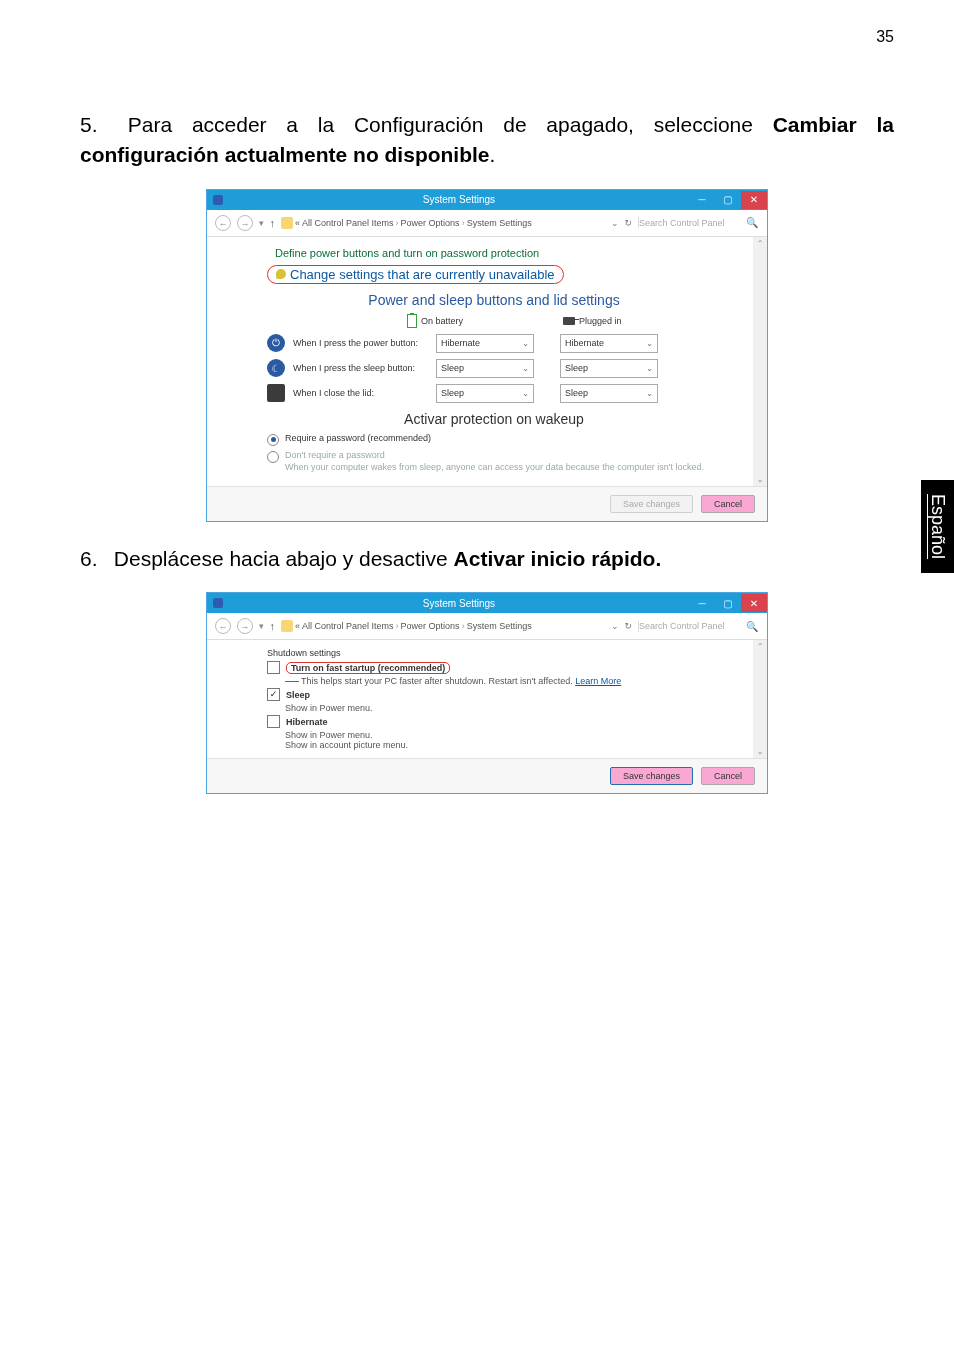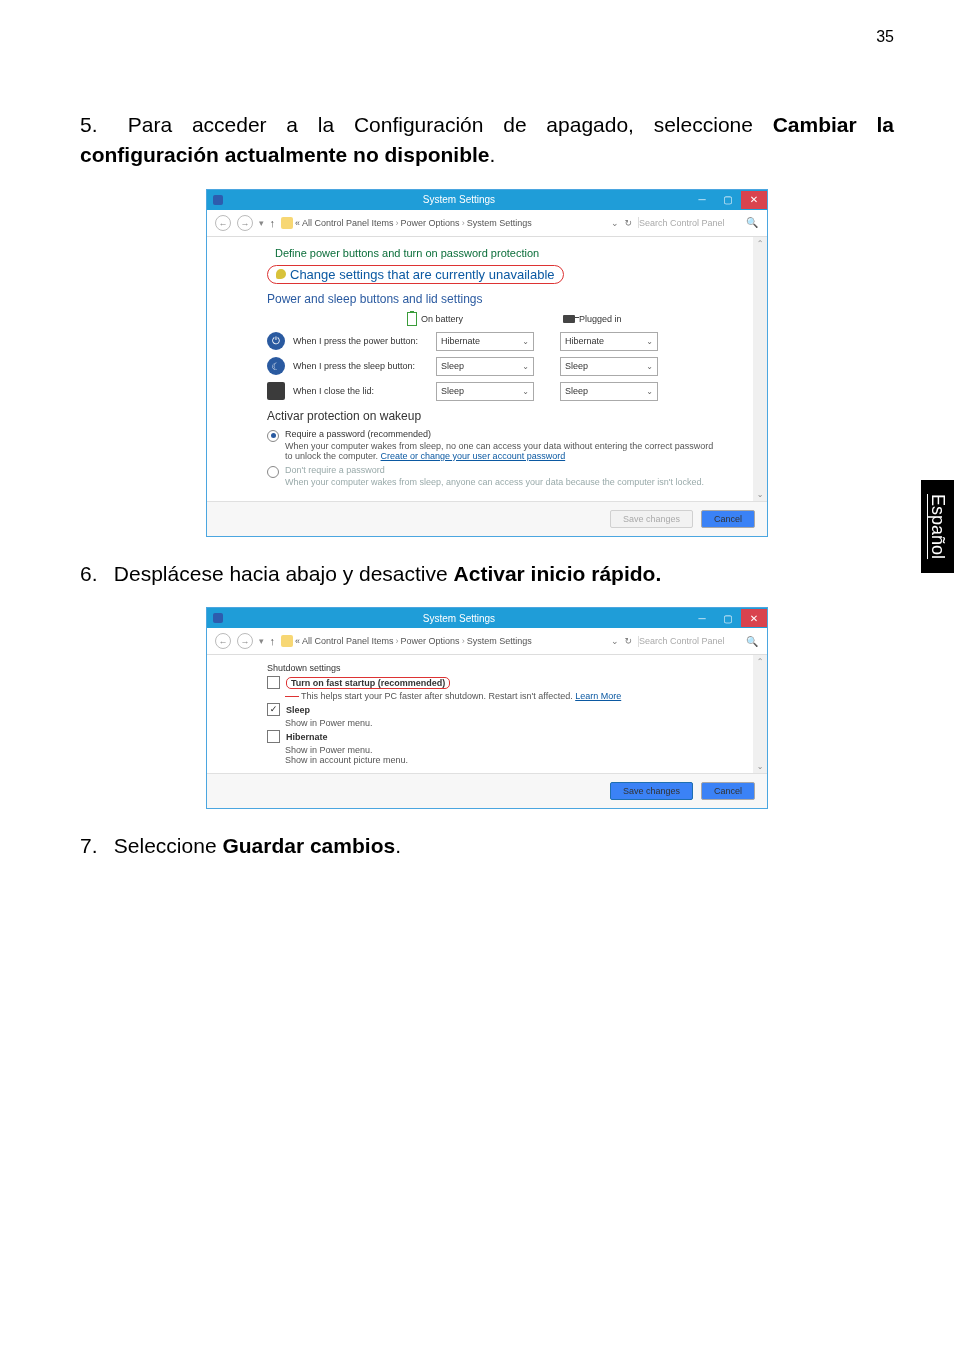--- a/index.html
+++ b/index.html
@@ -142,21 +142,21 @@
     border:1px solid #d33;
     border-radius: 10px;
     padding: 1px 8px;
     font-size:13px;
   }
   .shield{
     width:10px;height:10px;background:#d8c23a;border-radius:50% 50% 50% 2px;
     display:inline-block;
   }
   .fieldset-title{
-    color:#2a5aa0;font-size:12px;margin:8px 0 6px 0;
+    color:#2a5aa0;font-size:14px;margin:8px 0 6px 0;text-align:center;
   }
   .col-head{
     display:flex;gap:100px;margin-left:140px;margin-bottom:6px;
   }
   .col-head div{display:flex;align-items:center;gap:4px;font-size:9px;}
   .batt{width:8px;height:12px;border:1px solid #3a9c3a;position:relative;}
   .batt::after{content:"";position:absolute;top:-2px;left:2px;width:4px;height:2px;background:#3a9c3a;}
   .plug{width:12px;height:8px;background:#444;border-radius:1px;position:relative;}
   .plug::after{content:"";position:absolute;right:-4px;top:2px;width:4px;height:1px;background:#444;}
 
@@ -178,21 +178,21 @@
   .radio-body.disabled .title{color:#9aa;}
   .radio-body .desc{color:#555;margin-top:2px;}
   .radio-body.disabled .desc{color:#9aa;}
   .desc a{color:#0b59a2;text-decoration:underline;}
 
   .footer{
     display:flex;justify-content:flex-end;gap:8px;
     padding:8px 12px;border-top:1px solid #e0e0e0;background:#f7f7f7;
   }
   .btn{
-    border:1px solid #a8a8a8;background:#3b82f6;padding:3px 12px;font-size:9px;border-radius:2px;
+    border:1px solid #a8a8a8;background:#f9a8d4;padding:3px 12px;font-size:9px;border-radius:2px;
   }
   .btn.primary{border:1.5px solid #1f6fb0;}
   .btn.disabled{color:#aaa;border-color:#d0d0d0;background:#f2f2f2;}
 
   
   .chk-row{display:flex;align-items:center;gap:6px;margin:2px 0;font-size:9px;}
   .chk{width:11px;height:11px;border:1px solid #777;display:inline-flex;align-items:center;justify-content:center;font-size:9px;color:#1a1a1a;flex-shrink:0;}
   .chk.on::after{content:"✓";font-size:9px;line-height:1;}
   .sub{margin-left:18px;font-size:9px;color:#555;}
   .red-oval{border:1.5px solid #d33;border-radius:5px;padding:0 4px;display:inline-block;}
@@ -311,23 +311,20 @@
             <span class="chev">⌄</span>
           </span>
       </div>
 
       <div class="fieldset-title" style="color:#333;">Activar protection on wakeup</div>
 
       <div class="radio-row">
         <span class="radio sel"></span>
         <div class="radio-body">
           <div class="title">Require a password (recommended)</div>
-          <div class="desc">
-            <span>When your computer wakes from sleep, no one can access your data without entering the correct password to unlock the computer. </span><a>Create or change your user account password</a>
-          </div>
         </div>
       </div>
       <div class="radio-row">
         <span class="radio"></span>
         <div class="radio-body disabled">
           <div class="title">Don't require a password</div>
           <div class="desc">When your computer wakes from sleep, anyone can access your data because the computer isn't locked.</div>
         </div>
       </div>
     </div>
@@ -402,17 +399,14 @@
       <div class="sub">Show in Power menu.</div>
 
       <div class="sub">Show in account picture menu.</div>
     </div>
     <div class="footer">
       <span class="btn primary">Save changes</span>
       <span class="btn">Cancel</span>
     </div>
   </div>
 
-  <p class="instr" style="margin-top:8px;">
-    <span class="num">7.</span><span> Seleccione </span><span class="bold">Guardar cambios</span><span>.</span>
-  </p>
 
 </div>
 
 </body></html>

